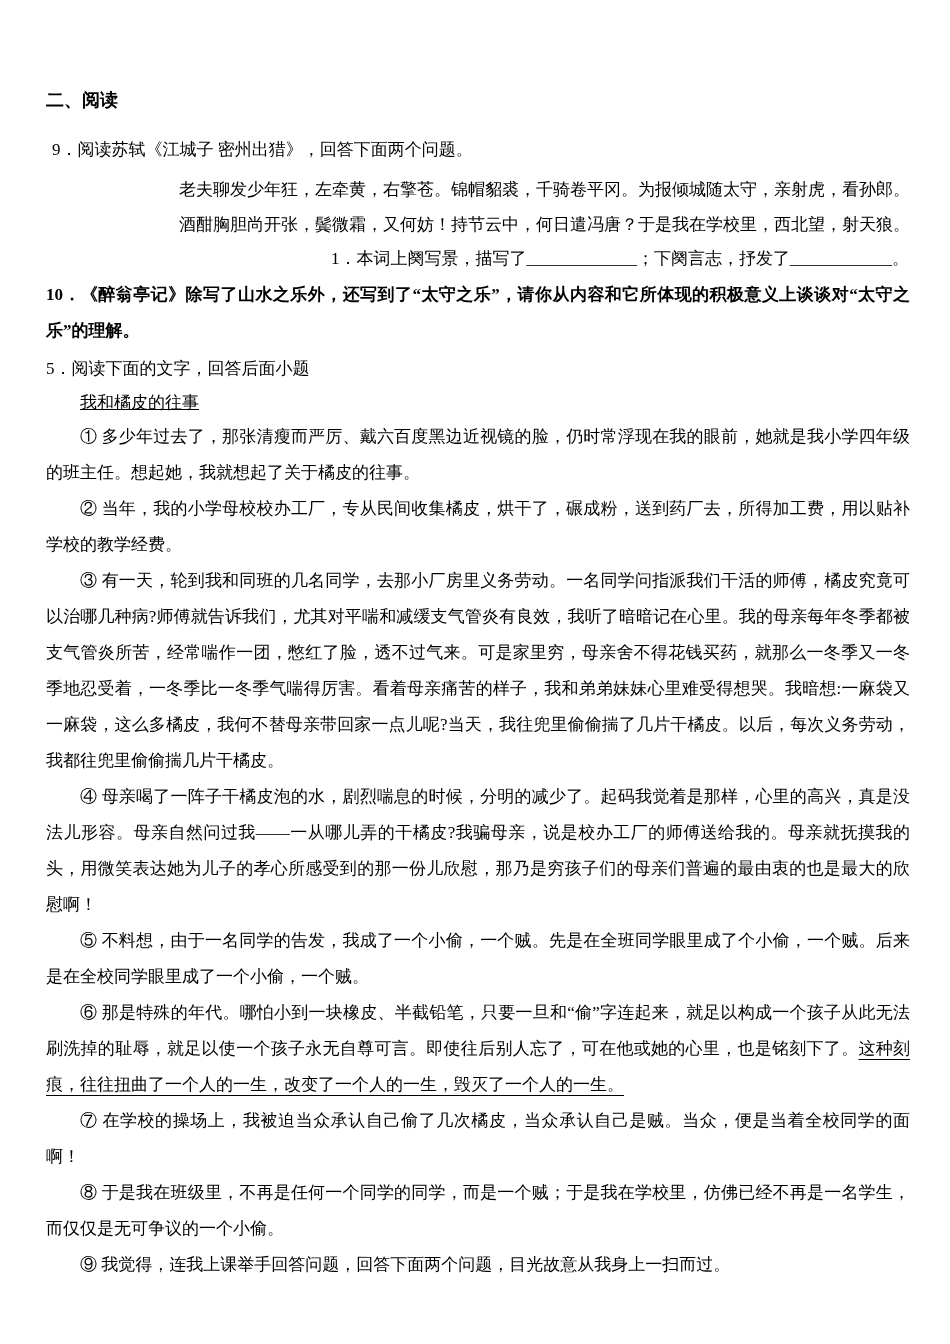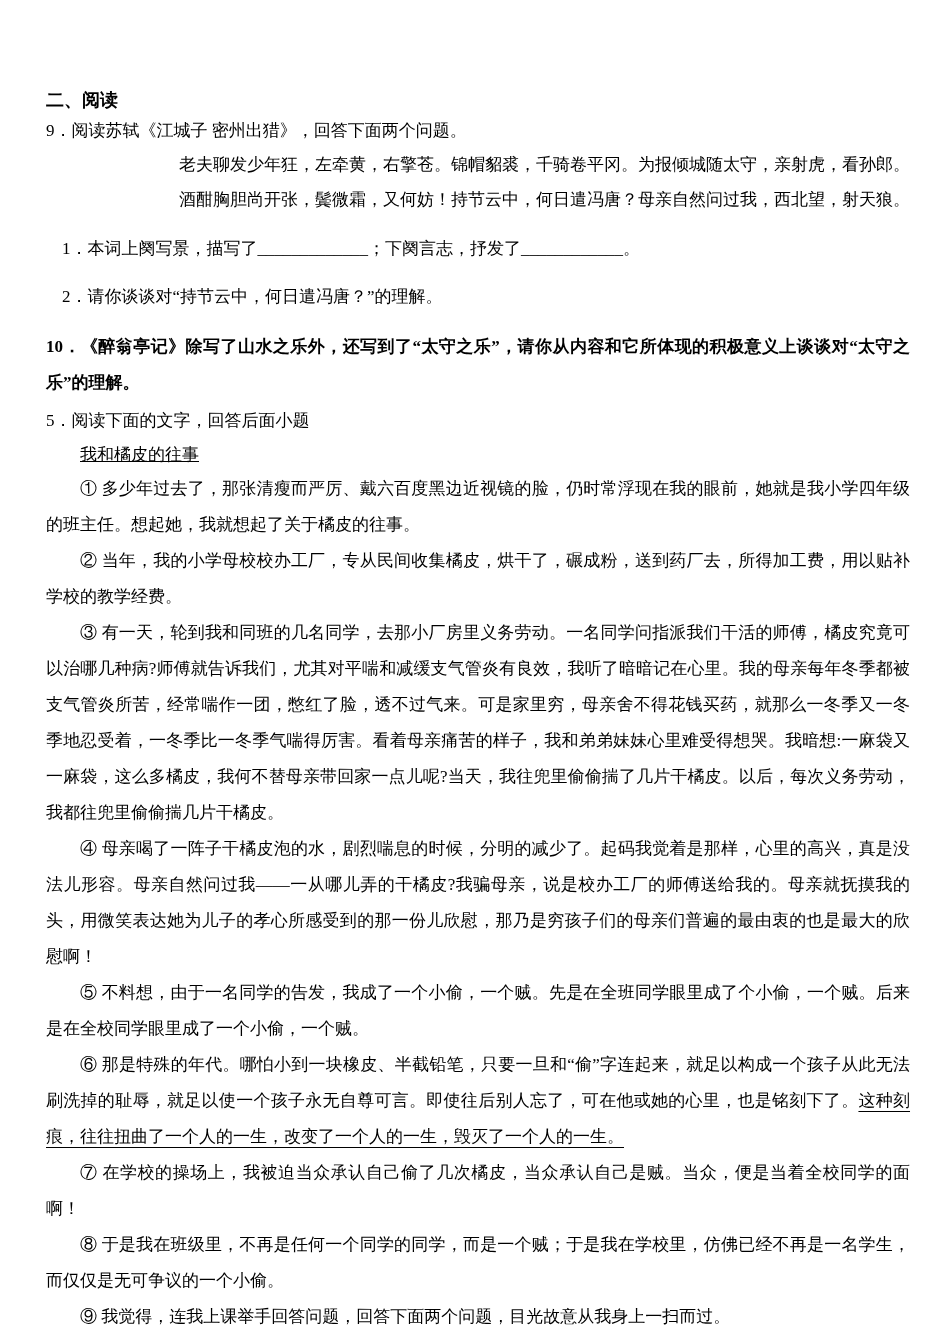--- a/index.html
+++ b/index.html
@@ -16,36 +16,37 @@
     color: #000000;
     padding: 88px 40px 30px 46px;
     font-family: "Liberation Serif", "DejaVu Serif", serif;
     font-size: 17px;
     overflow: hidden;
   }
   .section-heading {
     font-weight: bold;
     font-size: 18px;
     line-height: 24px;
-    margin: 0 0 3px 0;
+    margin: 0 0 22px 0;
   }
   .stem {
-    margin: 0;
+    margin: 6px;
     line-height: 32px;
   }
   .poem-line {
     margin: 0;
     text-indent: 2em;
     line-height: 35px;
     font-family: "Liberation Serif", "DejaVu Serif", serif;
     text-align: right;
   }
   .sub-question {
-    margin: 16px;
+    margin: 1px;
     line-height: 32px;
+    text-align: right;
   }
   .q10-stem {
     margin: 2px 0 4px 0;
     font-weight: bold;
     line-height: 36px;
     text-align: justify;
   }
   .q11-stem {
     margin: 0 0 2px 0;
     line-height: 32px;
@@ -71,25 +72,24 @@
 <body>
 
 <div class="page">
 
   <h2 class="section-heading">二、阅读</h2>
 
   <p class="stem">9．阅读苏轼《江城子 密州出猎》，回答下面两个问题。</p>
 
   <div>
     <p class="poem-line">老夫聊发少年狂，左牵黄，右擎苍。锦帽貂裘，千骑卷平冈。为报倾城随太守，亲射虎，看孙郎。</p>
-    <p class="poem-line">酒酣胸胆尚开张，鬓微霜，又何妨！持节云中，何日遣冯唐？母亲自然问过我，西北望，射天狼。</p>
+    <p class="poem-line">酒酣胸胆尚开张，鬓微霜，又何妨！持节云中，何日遣冯唐？于是我在学校里，西北望，射天狼。</p>
   </div>
 
   <p class="sub-question">1．本词上阕写景，描写了_____________；下阕言志，抒发了____________。</p>
-  <p class="sub-question">2．请你谈谈对“持节云中，何日遣冯唐？”的理解。</p>
 
   <p class="q10-stem">10．《醉翁亭记》除写了山水之乐外，还写到了“太守之乐”，请你从内容和它所体现的积极意义上谈谈对“太守之乐”的理解。</p>
 
   <p class="q11-stem">5．阅读下面的文字，回答后面小题</p>
 
   <p class="essay-title">我和橘皮的往事</p>
 
   <div>
     <p class="essay-paragraph"><span>① 多少年过去了，那张清瘦而严厉、戴六百度黑边近视镜的脸，仍时常浮现在我的眼前，她就是我小学四年级的班主任。想起她，我就想起了关于橘皮的往事。</span></p>
     <p class="essay-paragraph"><span>② 当年，我的小学母校校办工厂，专从民间收集橘皮，烘干了，碾成粉，送到药厂去，所得加工费，用以贴补学校的教学经费。</span></p>

